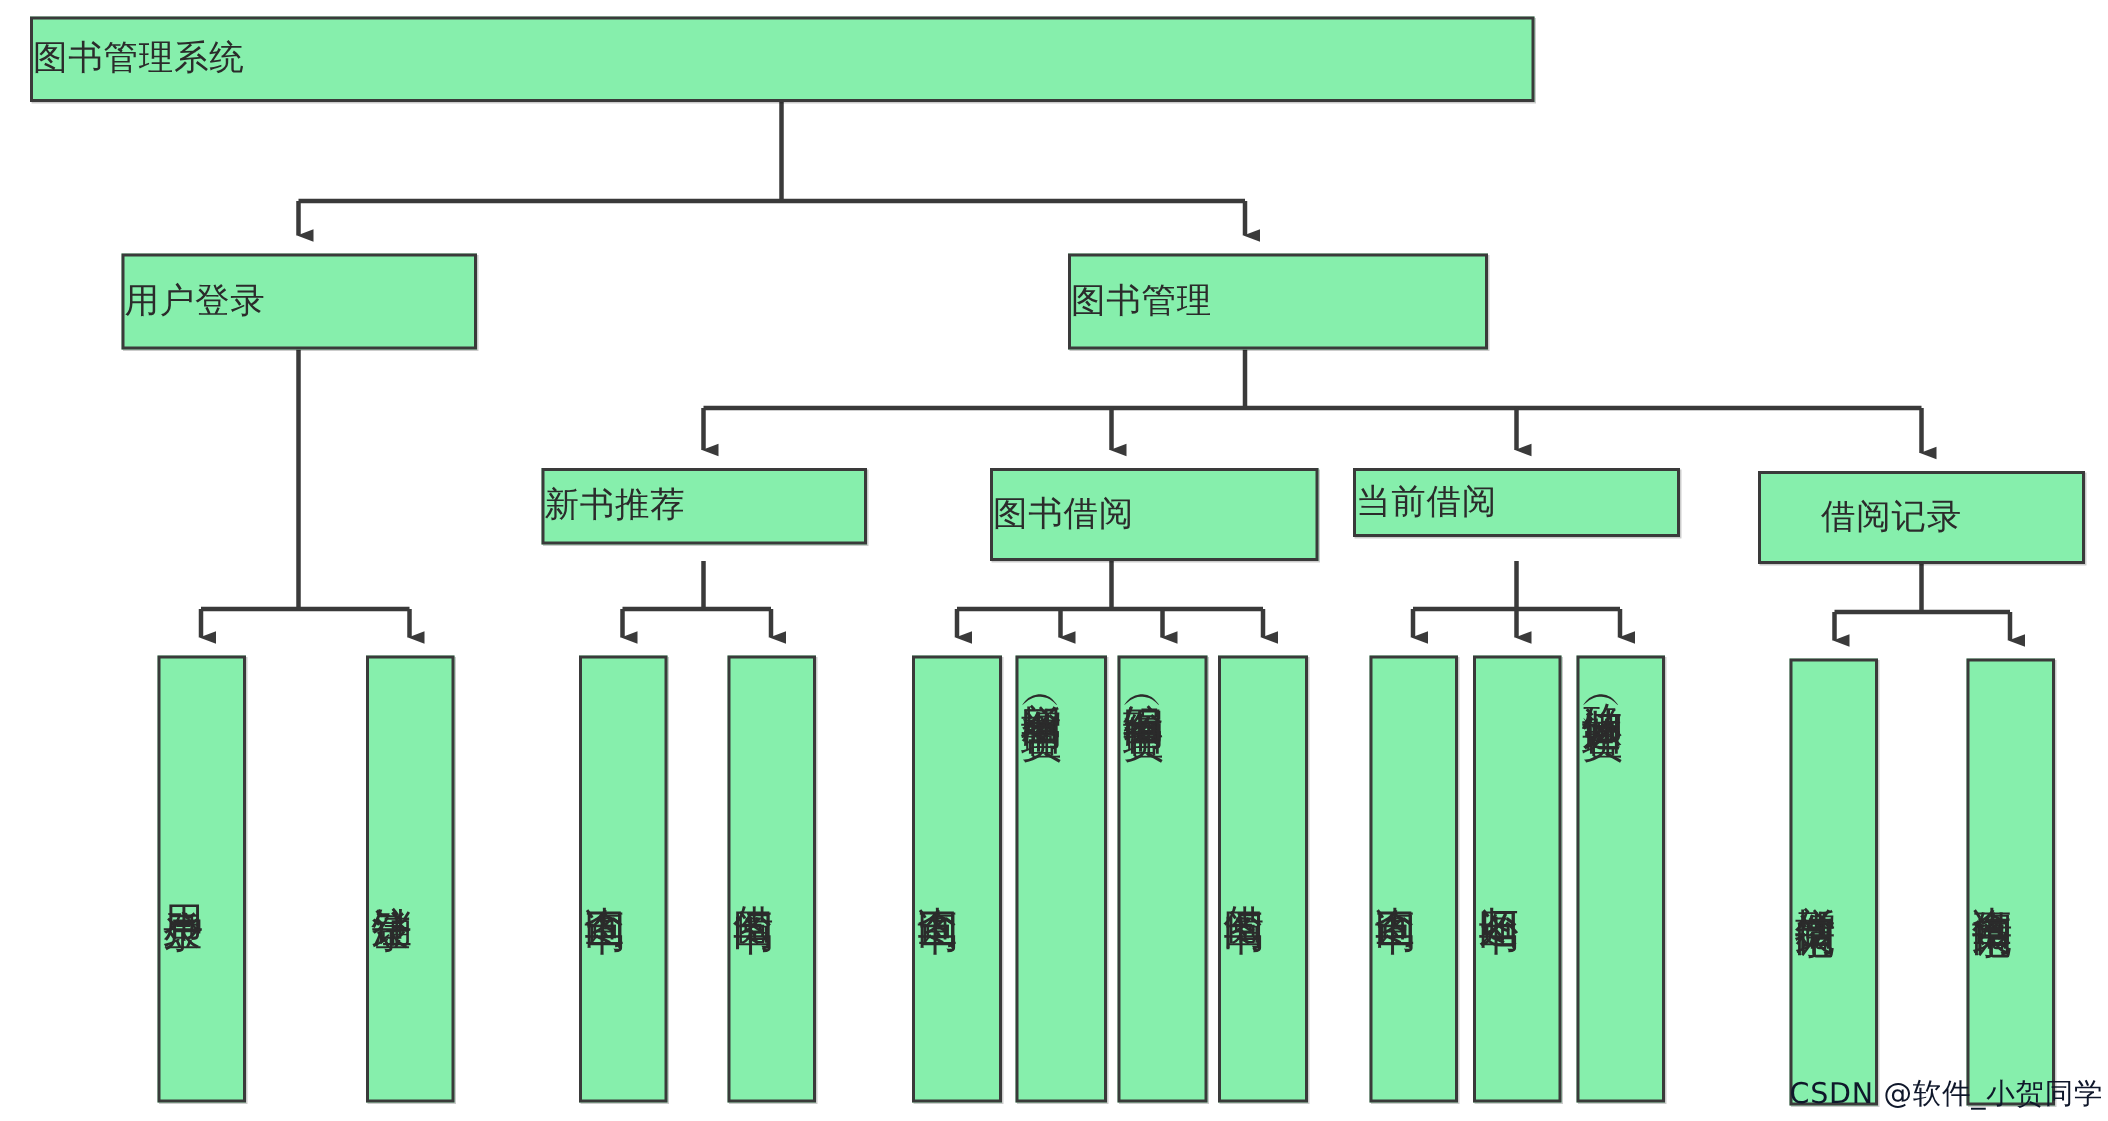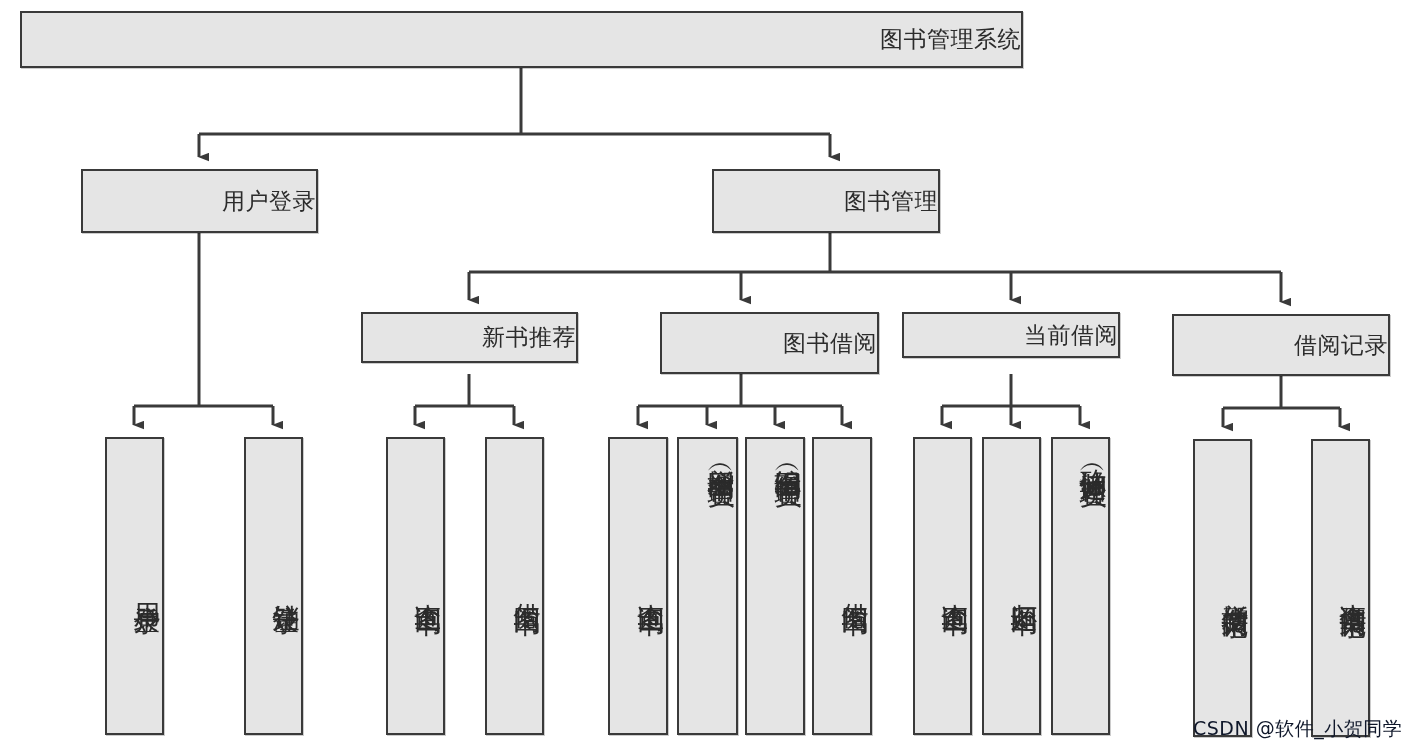--- a/index.html
+++ b/index.html
@@ -20,24 +20,24 @@
     left: 0;
     top: 0;
     width: 1405px;
     height: 747px;
     pointer-events: none;
   }
   .node {
     position: absolute;
     box-sizing: border-box;
     border: 2.5px solid #3a3a3a;
-    background: #e5e5e5;
+    background: #86efac;
     display: flex;
     align-items: center;
-    justify-content: flex-end;
+    justify-content: flex-start;
     color: #2b2b2b;
     box-shadow: 1px 1px 0 rgba(0,0,0,0.20);
   }
   .node .lbl {
     display: block;
     white-space: nowrap;
     letter-spacing: 0.5px;
   }
   .node.h .lbl {
     font-size: 23px;
@@ -121,34 +121,34 @@
     </g>
   </svg>
 
   <div class="node h" style="left:20px; top:11px; width:1003px; height:57px;">
     <span class="lbl">图书管理系统</span>
   </div>
 
   <div class="node h" style="left:81px; top:169px; width:237px; height:64px;">
     <span class="lbl">用户登录</span>
   </div>
-  <div class="node h" style="left:712px; top:169px; width:228px; height:64px;">
+  <div class="node h" style="left:712px; top:169px; width:280px; height:64px;">
     <span class="lbl">图书管理</span>
   </div>
 
   <div class="node h" style="left:361px; top:312px; width:217px; height:51px;">
     <span class="lbl">新书推荐</span>
   </div>
   <div class="node h" style="left:660px; top:312px; width:219px; height:62px;">
     <span class="lbl">图书借阅</span>
   </div>
   <div class="node h" style="left:902px; top:312px; width:218px; height:46px;">
     <span class="lbl">当前借阅</span>
   </div>
-  <div class="node h" style="left:1172px; top:314px; width:218px; height:62px;">
+  <div class="node h" style="left:1172px; top:314px; width:218px; height:62px;padding-left:40px;">
     <span class="lbl">借阅记录</span>
   </div>
 
   <div class="node v mid" style="left:105px; top:437px; width:59px; height:298px;">
     <span class="lbl">用户登录</span>
   </div>
   <div class="node v mid" style="left:244px; top:437px; width:59px; height:298px;">
     <span class="lbl">注销登录</span>
   </div>
 

